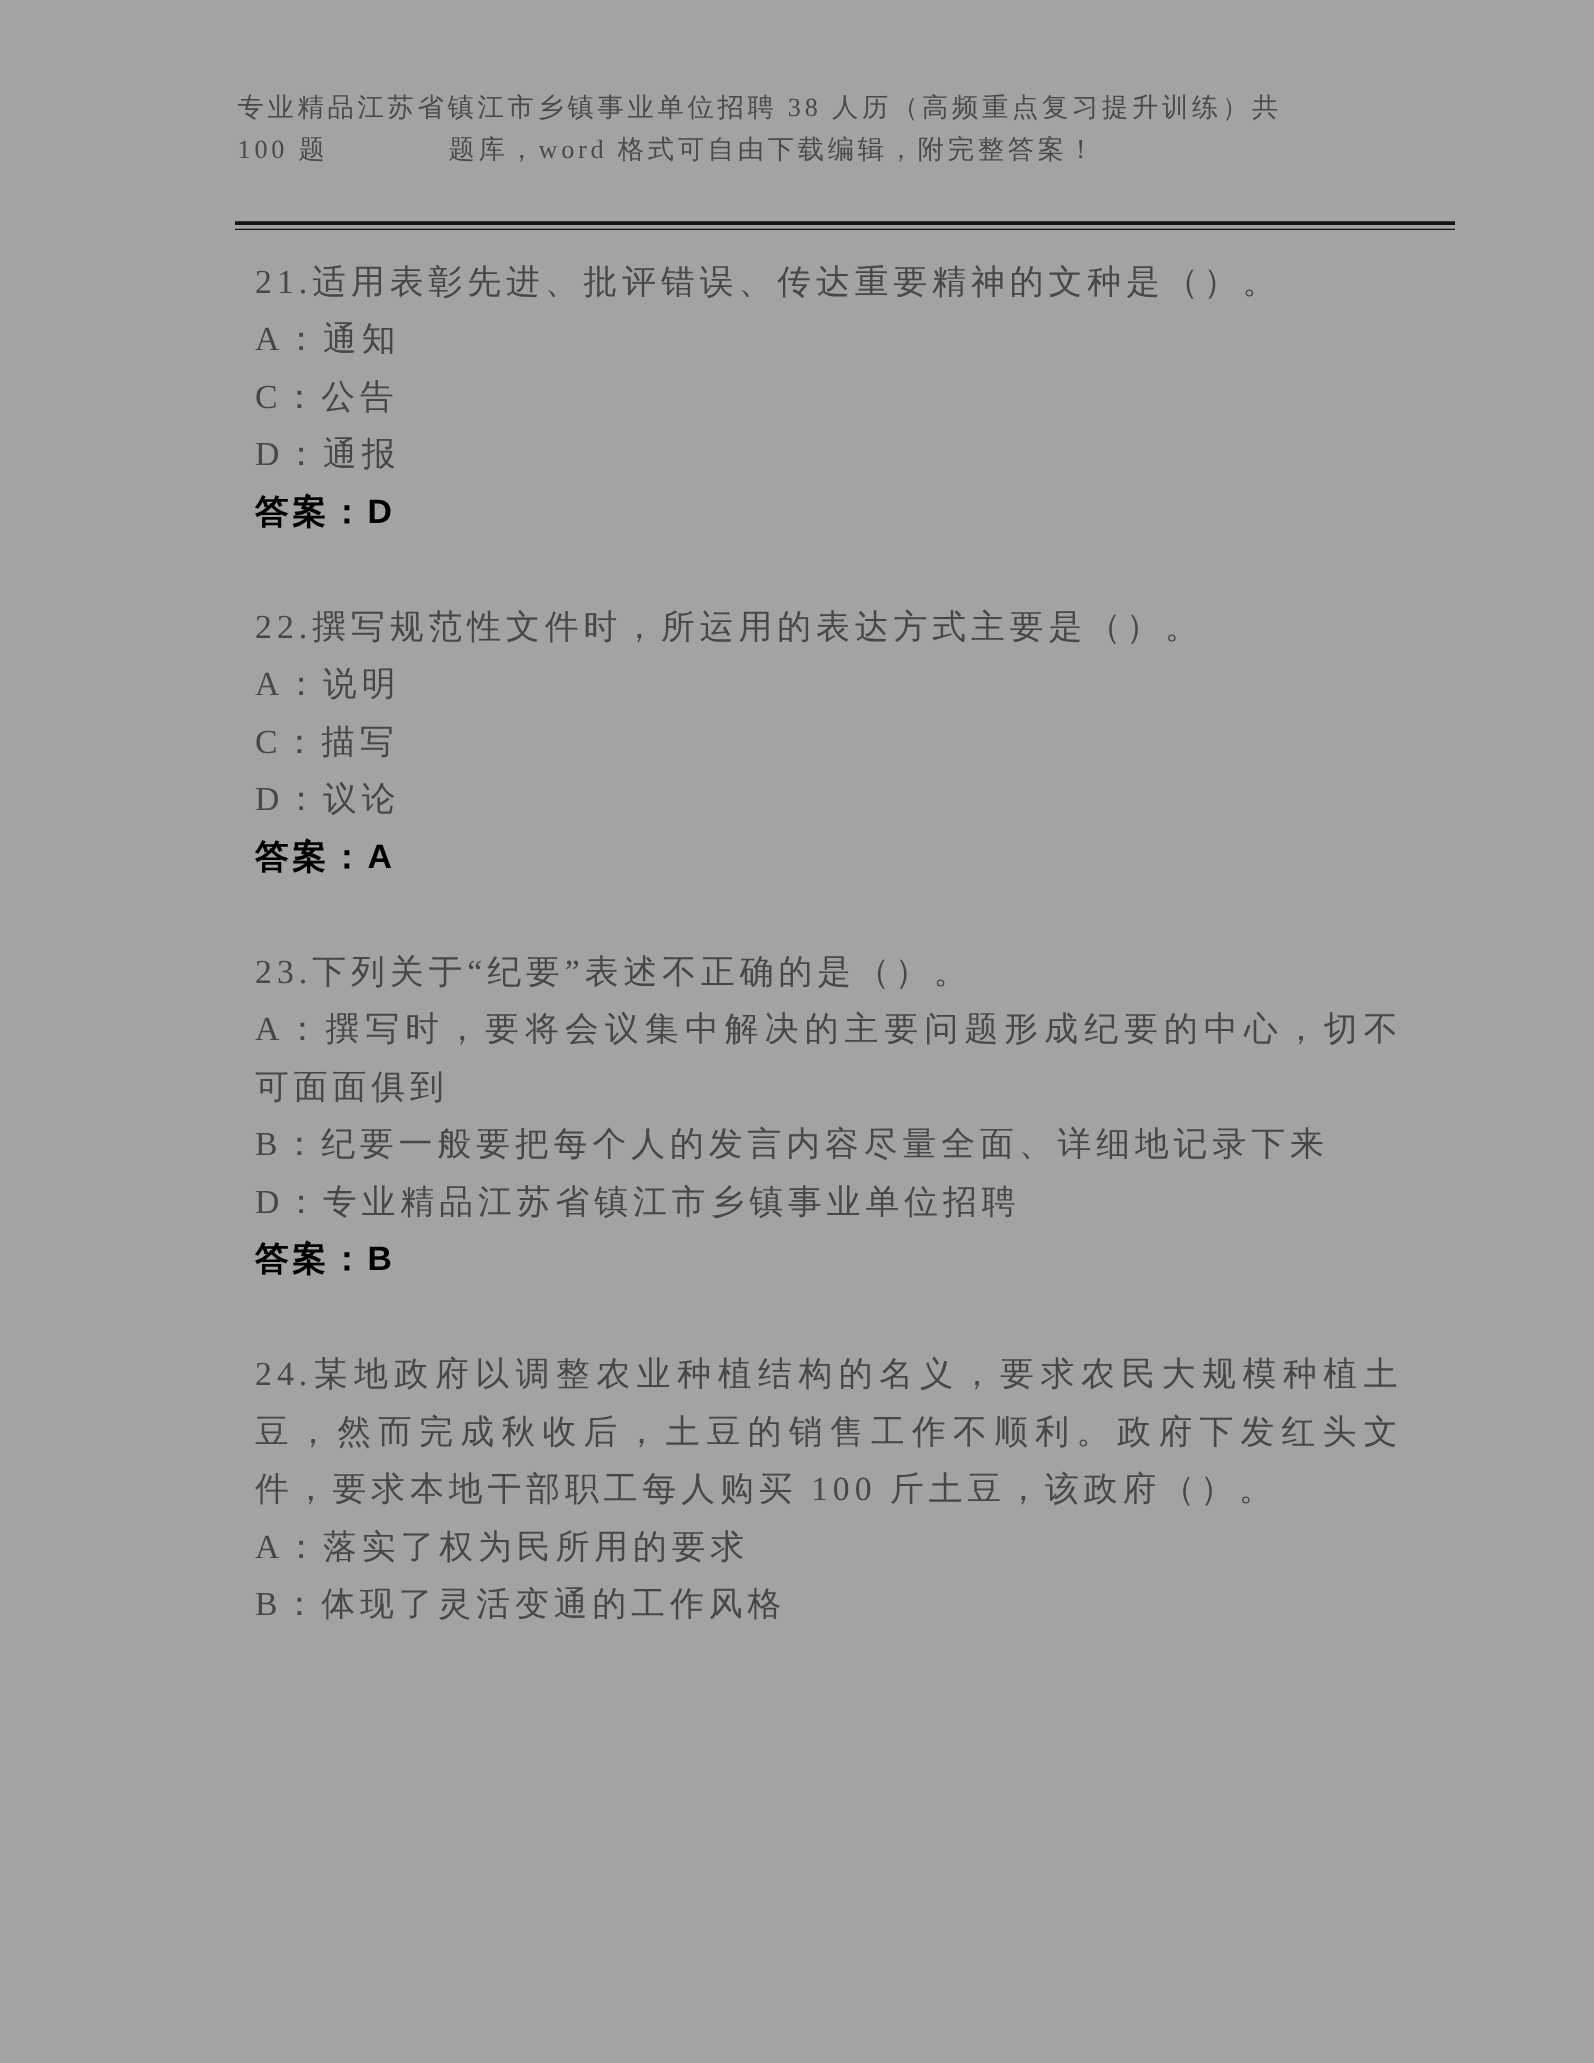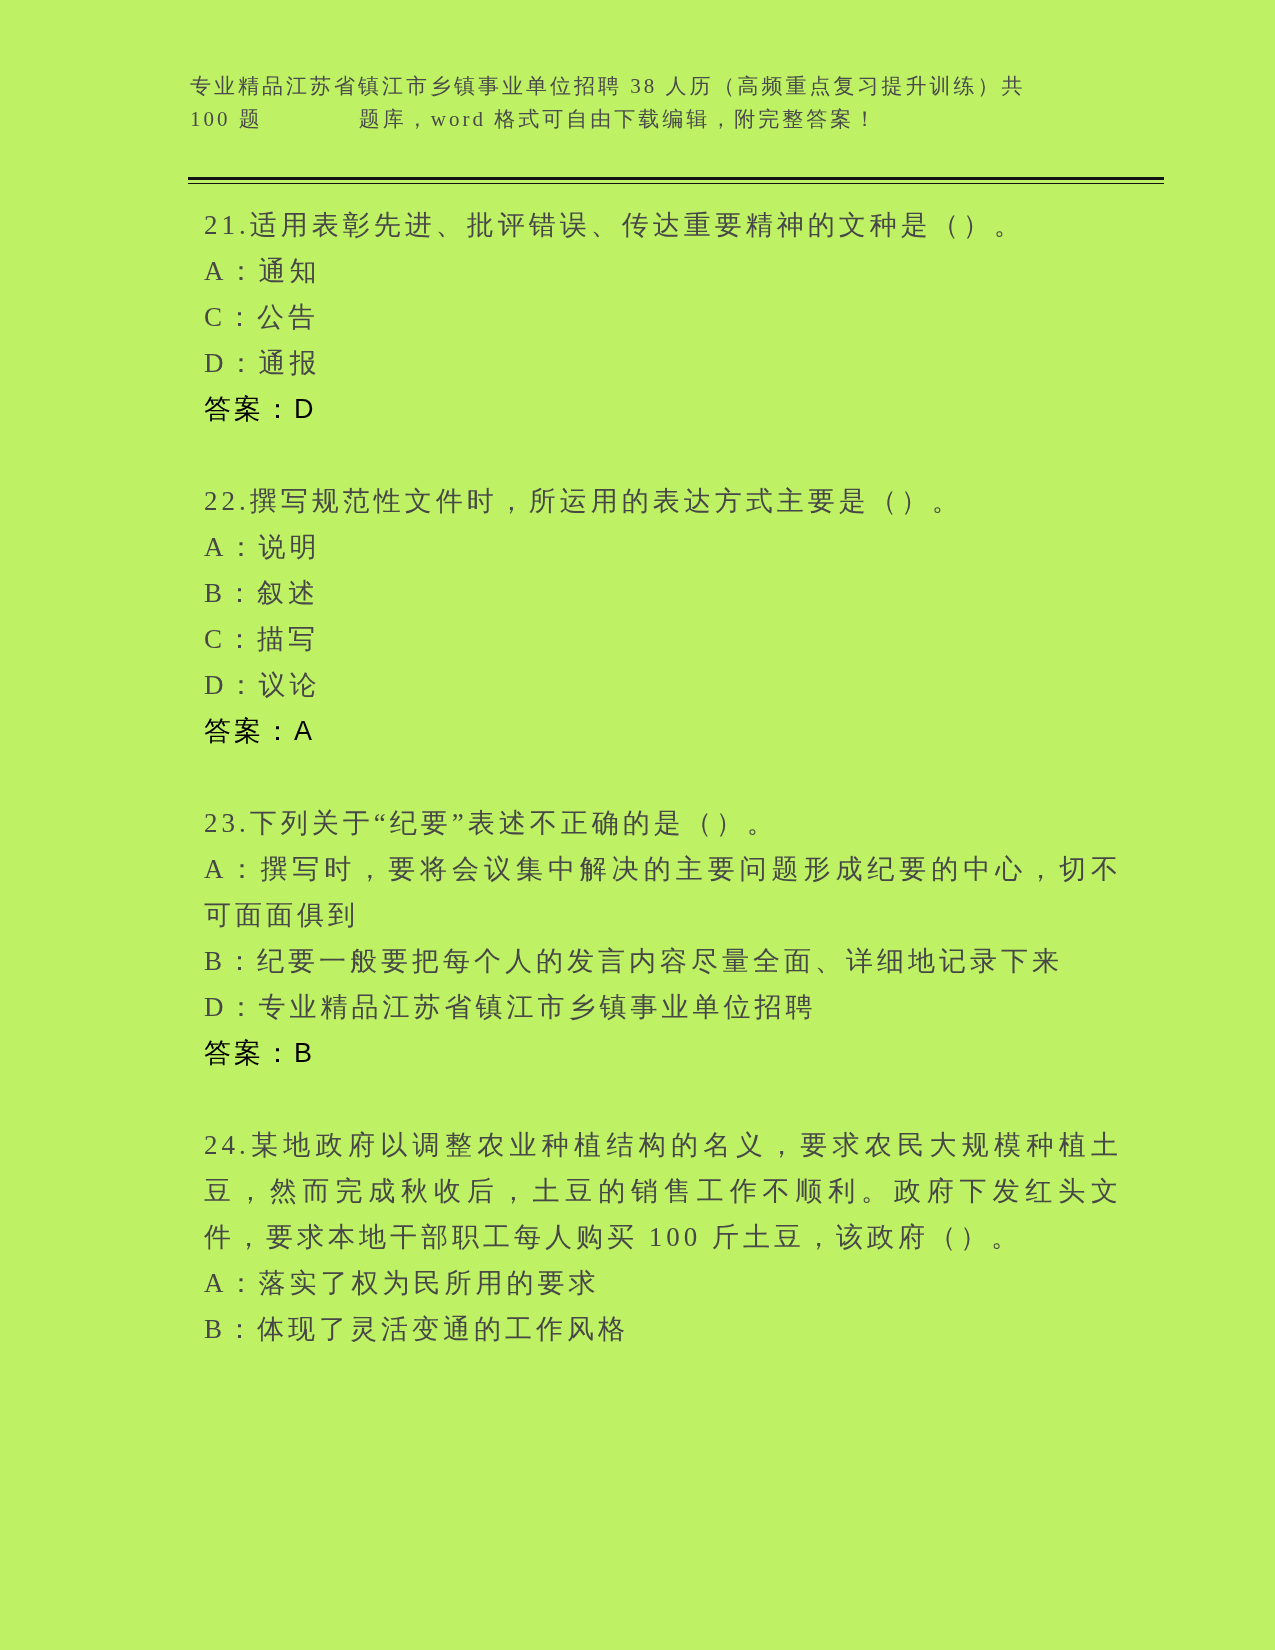--- a/index.html
+++ b/index.html
@@ -4,21 +4,21 @@
 <style>
   html, body {
     margin: 0;
     padding: 0;
     background: #ffffff;
   }
   .page {
     position: relative;
     width: 1275px;
     height: 1650px;
-    background: #bef264;
+    background: #a3a3a3;
     overflow: hidden;
     font-family: "Liberation Serif", "DejaVu Serif", serif;
   }
   .doc-header {
     padding: 70px 100px 0 190px;
   }
   .header-line {
     font-size: 21px;
     line-height: 33px;
     letter-spacing: 3px;
@@ -41,21 +41,21 @@
   .q-block + .q-block { margin-top: 46px; }
   .q-line {
     font-size: 27px;
     line-height: 46px;
     letter-spacing: 4px;
     color: #474747;
     text-align: justify;
   }
   .q-answer {
     font-family: "Liberation Sans", "DejaVu Sans", sans-serif;
-    font-weight: normal;
+    font-weight: bold;
     color: #000000;
     letter-spacing: 3px;
     text-align: left;
   }
 </style>
 </head>
 <body>
 
 <div class="page">
   <header class="doc-header">
@@ -67,21 +67,20 @@
       <section class="q-block">
         <div class="q-line q-title">21.适用表彰先进、批评错误、传达重要精神的文种是（）。</div>
         <div class="q-line q-option">A：通知</div>
         <div class="q-line q-option">C：公告</div>
         <div class="q-line q-option">D：通报</div>
         <div class="q-line q-answer">答案：D</div>
       </section>
       <section class="q-block">
         <div class="q-line q-title">22.撰写规范性文件时，所运用的表达方式主要是（）。</div>
         <div class="q-line q-option">A：说明</div>
-        <div class="q-line q-option">B：叙述</div>
         <div class="q-line q-option">C：描写</div>
         <div class="q-line q-option">D：议论</div>
         <div class="q-line q-answer">答案：A</div>
       </section>
       <section class="q-block">
         <div class="q-line q-title">23.下列关于“纪要”表述不正确的是（）。</div>
         <div class="q-line q-option">A：撰写时，要将会议集中解决的主要问题形成纪要的中心，切不可面面俱到</div>
         <div class="q-line q-option">B：纪要一般要把每个人的发言内容尽量全面、详细地记录下来</div>
         <div class="q-line q-option">D：专业精品江苏省镇江市乡镇事业单位招聘</div>
         <div class="q-line q-answer">答案：B</div>

